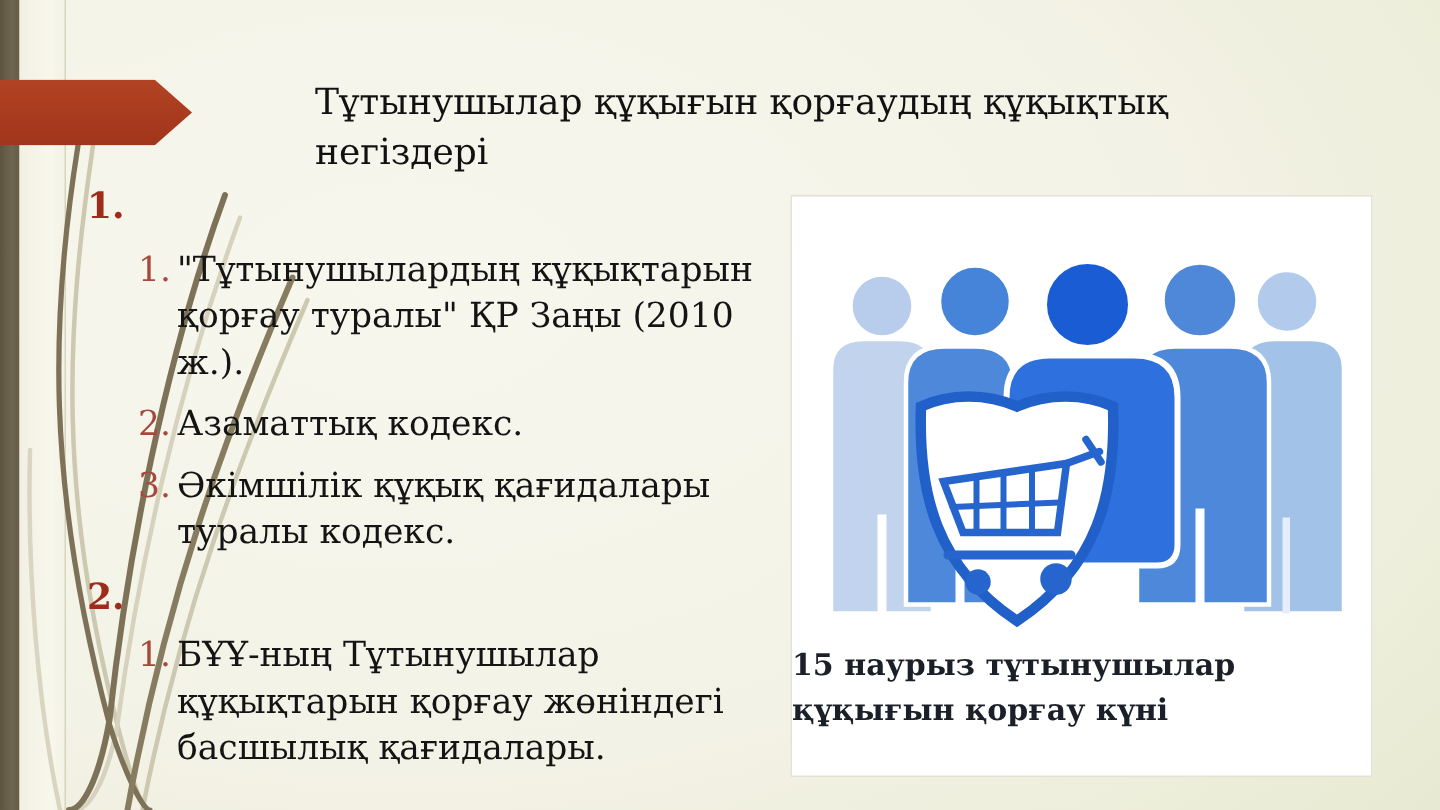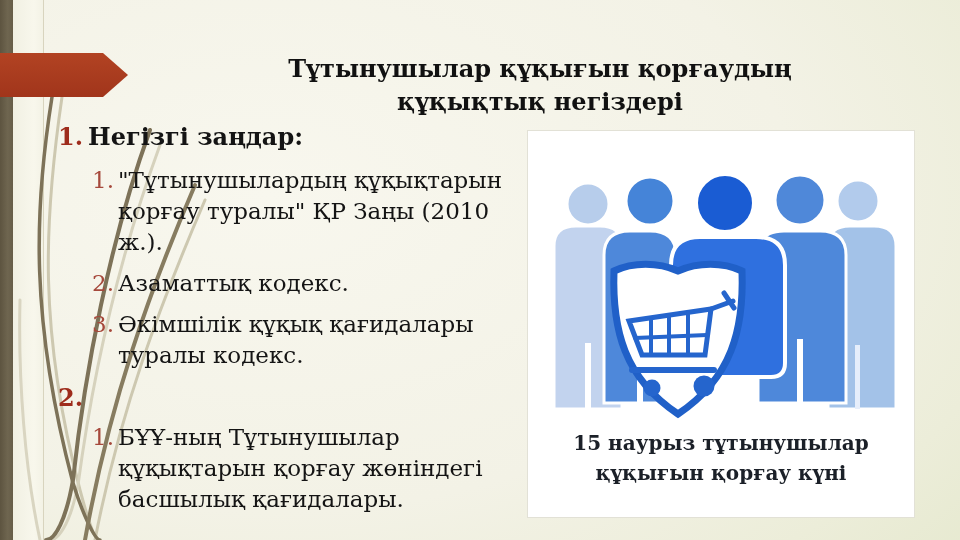--- a/index.html
+++ b/index.html
@@ -19,34 +19,34 @@
     background:linear-gradient(to right,#f1f0e3,#f8f7ec 70%,#f3f2e5);
     border-right:1px solid #d8d4be;}
   
   .arrow{position:absolute;left:0;top:53px;width:128px;height:44px;
     background:linear-gradient(#b24323,#a1351b);
     clip-path:polygon(0 0,103px 0,128px 22px,103px 44px,0 44px);}
   
   .vines{position:absolute;left:0;top:90px;pointer-events:none;}
   
   .title{position:absolute;left:210px;top:52px;width:660px;
-    text-align:center;font-weight:bold;font-size:24px;line-height:33px;color:#111;}
+    font-weight:normal;font-size:24px;line-height:33px;color:#111;}
   
   .list{position:absolute;left:58px;top:120px;width:455px;color:#141414;}
   .item-header{display:flex;font-weight:bold;font-size:24px;line-height:33px;margin:0 0 12px 0;}
   .item-header .num{flex:none;width:30px;color:#9e2c1c;}
   .item-header.second{margin-top:3px;margin-bottom:8px;}
   .item-sub{display:flex;margin-left:34px;font-size:23px;line-height:31px;margin-bottom:10px;}
   .item-sub .num{flex:none;width:26px;color:#a6493c;}
   .item-sub .txt{flex:1;}
   
   .image-panel{position:absolute;left:527px;top:130px;width:388px;height:388px;
     background:#ffffff;border:1px solid #e2e1d6;box-sizing:border-box;}
   .illustration{position:absolute;left:0;top:0;}
-  .caption{position:absolute;left:0;top:297px;width:100%;text-align:center;
+  .caption{position:absolute;left:0;top:297px;width:100%;
     font-weight:bold;font-size:20px;line-height:30px;color:#1b2028;}
   .caption-inner{display:inline-block;max-width:310px;}
 </style>
 </head>
 <body>
 
 <div class="slide">
 
   <div class="left-bar"></div>
   <div class="left-strip"></div>
@@ -63,21 +63,20 @@
     </g>
   </svg>
 
   <div class="arrow"></div>
 
   <div class="title">Тұтынушылар құқығын қорғаудың құқықтық негіздері</div>
 
   <div class="list">
     <div class="item-header">
       <span class="num">1.</span>
-      <span class="txt">Негізгі заңдар:</span>
     </div>
     <div class="item-sub">
       <span class="num">1.</span>
       <span class="txt">"Тұтынушылардың құқықтарын қорғау туралы" ҚР Заңы (2010 ж.).</span>
     </div>
     <div class="item-sub">
       <span class="num">2.</span>
       <span class="txt">Азаматтық кодекс.</span>
     </div>
     <div class="item-sub">

